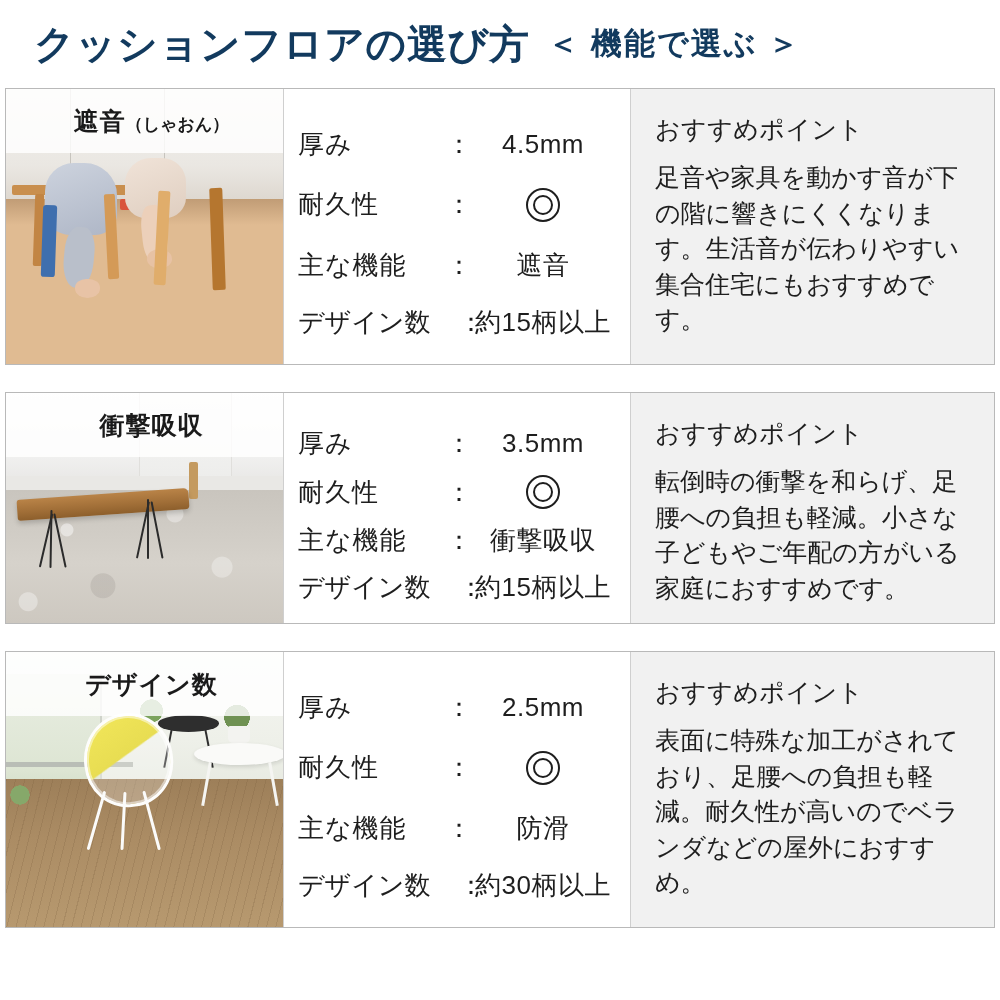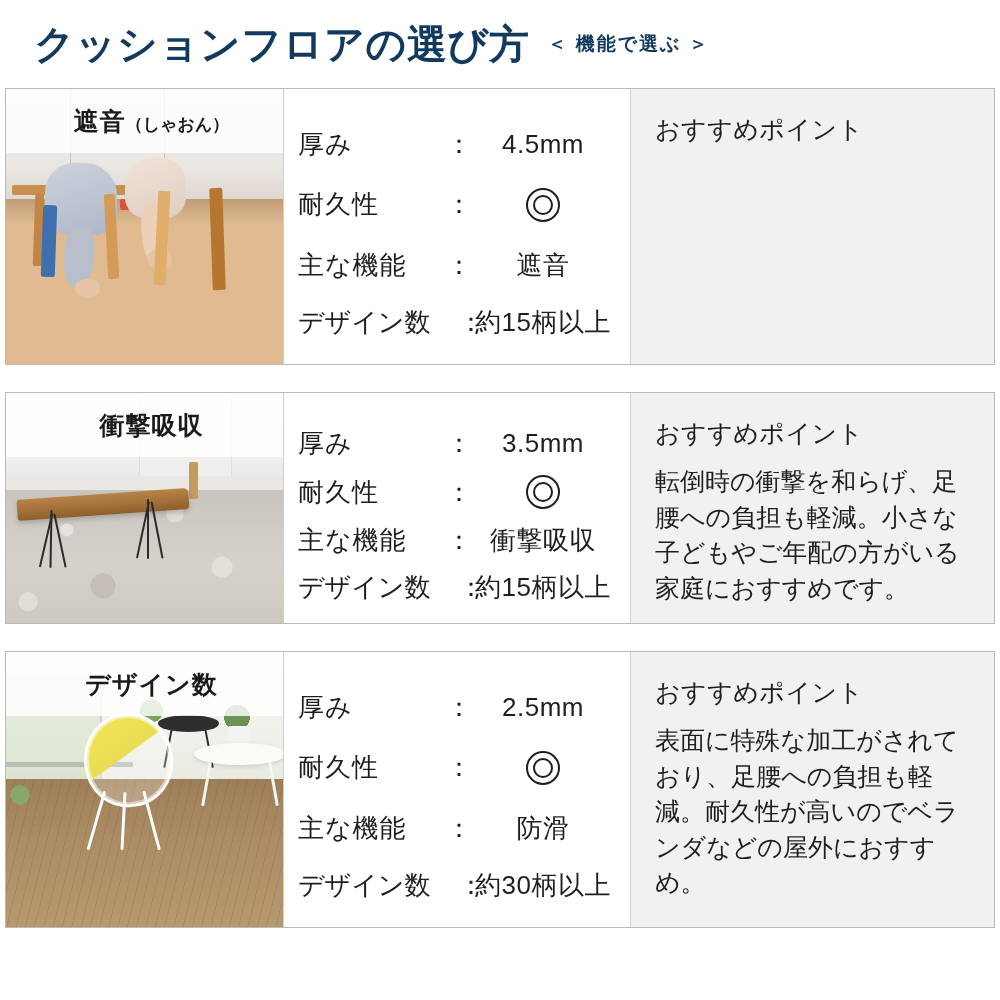--- a/index.html
+++ b/index.html
@@ -25,21 +25,21 @@
     box-sizing: border-box;
   }
   .header-title {
     font-size: 40px;
     font-weight: bold;
     color: #123a5e;
     letter-spacing: 0.5px;
     white-space: nowrap;
   }
   .header-sub {
-    font-size: 19px;
+    font-size: 31px;
     font-weight: bold;
     color: #123a5e;
     margin-left: 18px;
     letter-spacing: 2px;
     white-space: nowrap;
   }
 
   
   .cards {
     padding: 0 5px;
@@ -417,20 +417,21 @@
       </div>
       <div class="spec-row tight">
         <span class="spec-label">デザイン数</span>
         <span class="spec-colon">：</span>
         <span class="spec-value">約15柄以上</span>
       </div>
     </div>
 
     <div class="desc">
       <div class="desc-head">おすすめポイント</div>
+      <div class="desc-body">足音や家具を動かす音が下の階に響きにくくなります。生活音が伝わりやすい集合住宅にもおすすめです。</div>
     </div>
   </div>
 
   <div class="card c2">
     <div class="photo">
       <div class="scene">
         <div class="s2-wall"></div>
         <div class="s2-door"></div>
         <div class="s2-base"></div>
         <div class="s2-floor"></div>

